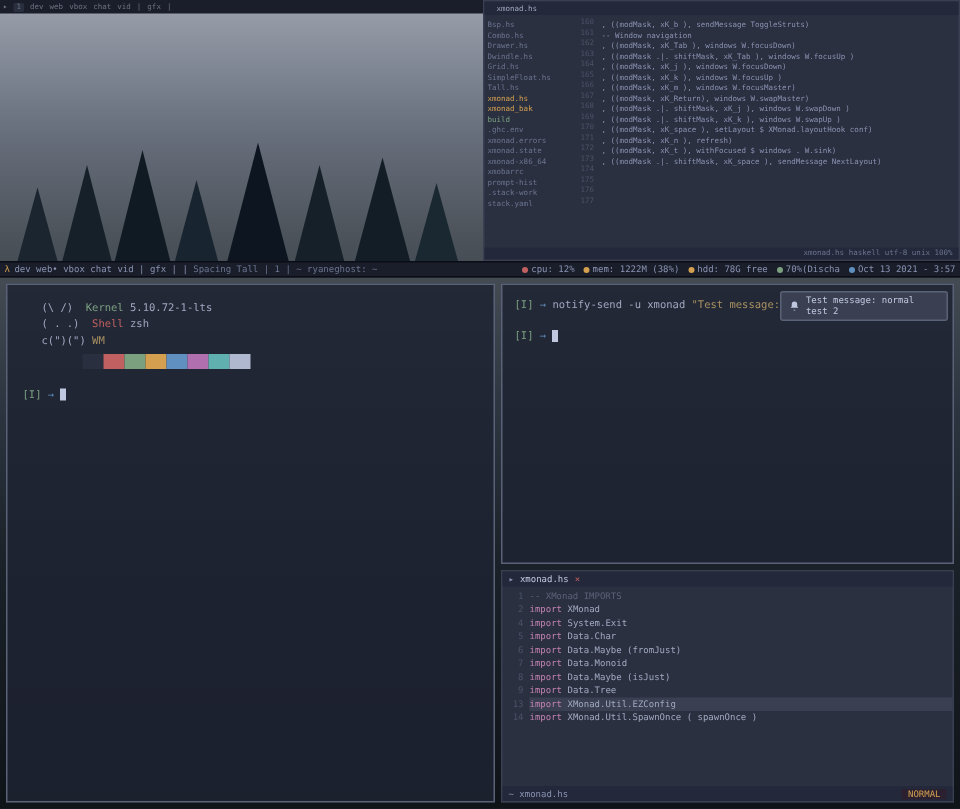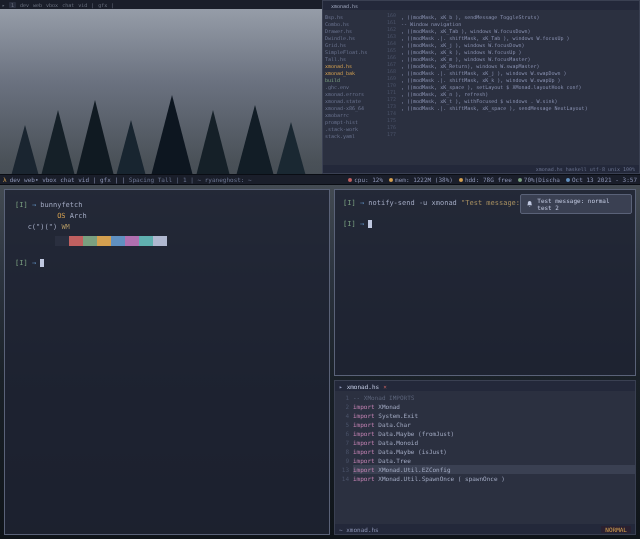--- a/index.html
+++ b/index.html
@@ -203,22 +203,22 @@
       </span>
     <span class="stat">
         <span class="dot b"></span>
         <span>Oct 13 2021 - 3:57</span>
       </span>
   </div>
 </div>
 
 <div class="section bottom">
   <div class="panel left-panel">
-    <div class="term-line"><span class="prompt">[I]</span> <span class="arrow">→</span> <span>bunnyfetch</span></div>
-    <div class="term-line">          <span class="cmd-y">OS</span> <span>Arch</span></div>
+    <div class="term-line">   <span>(\ /)</span>  <span class="cmd-g">Kernel</span> <span>5.10.72-1-lts</span></div>
+    <div class="term-line">   <span>( . .)</span>  <span class="cmd-r">Shell</span> <span>zsh</span></div>
     <div class="term-line">   <span>c(")(")</span> <span class="cmd-s">WM</span></div>
     <div class="palette" id="pal">
         <div class="sw" style="background: rgb(42, 47, 63);"></div>
         <div class="sw" style="background: rgb(192, 96, 96);"></div>
         <div class="sw" style="background: rgb(122, 160, 128);"></div>
         <div class="sw" style="background: rgb(212, 160, 80);"></div>
         <div class="sw" style="background: rgb(96, 144, 192);"></div>
         <div class="sw" style="background: rgb(176, 112, 176);"></div>
         <div class="sw" style="background: rgb(96, 176, 176);"></div>
         <div class="sw" style="background: rgb(176, 184, 208);"></div>

